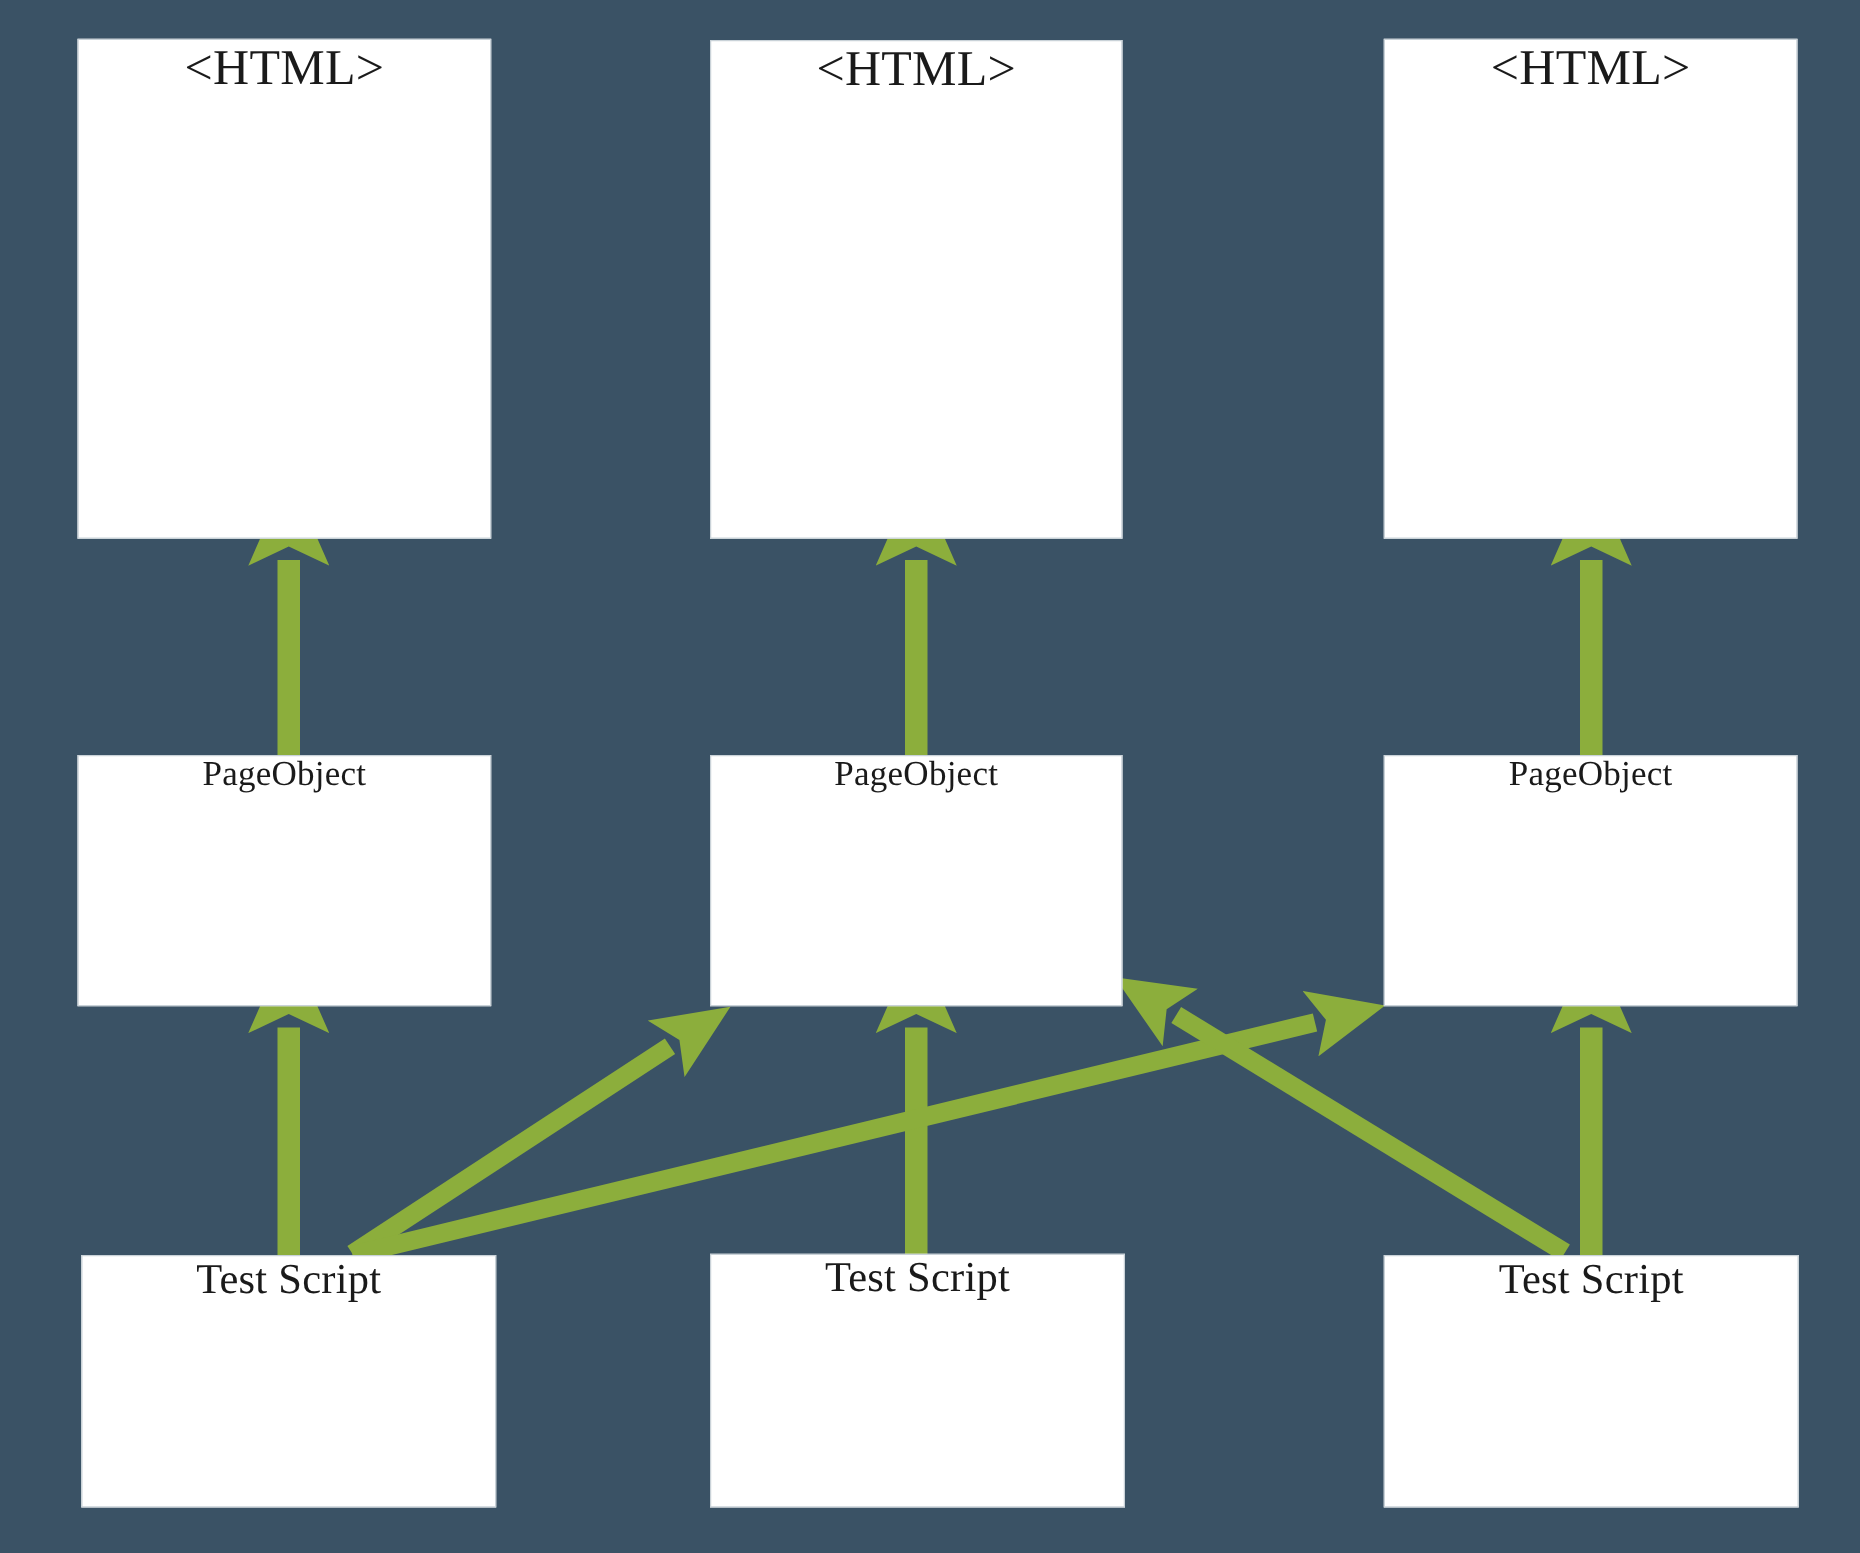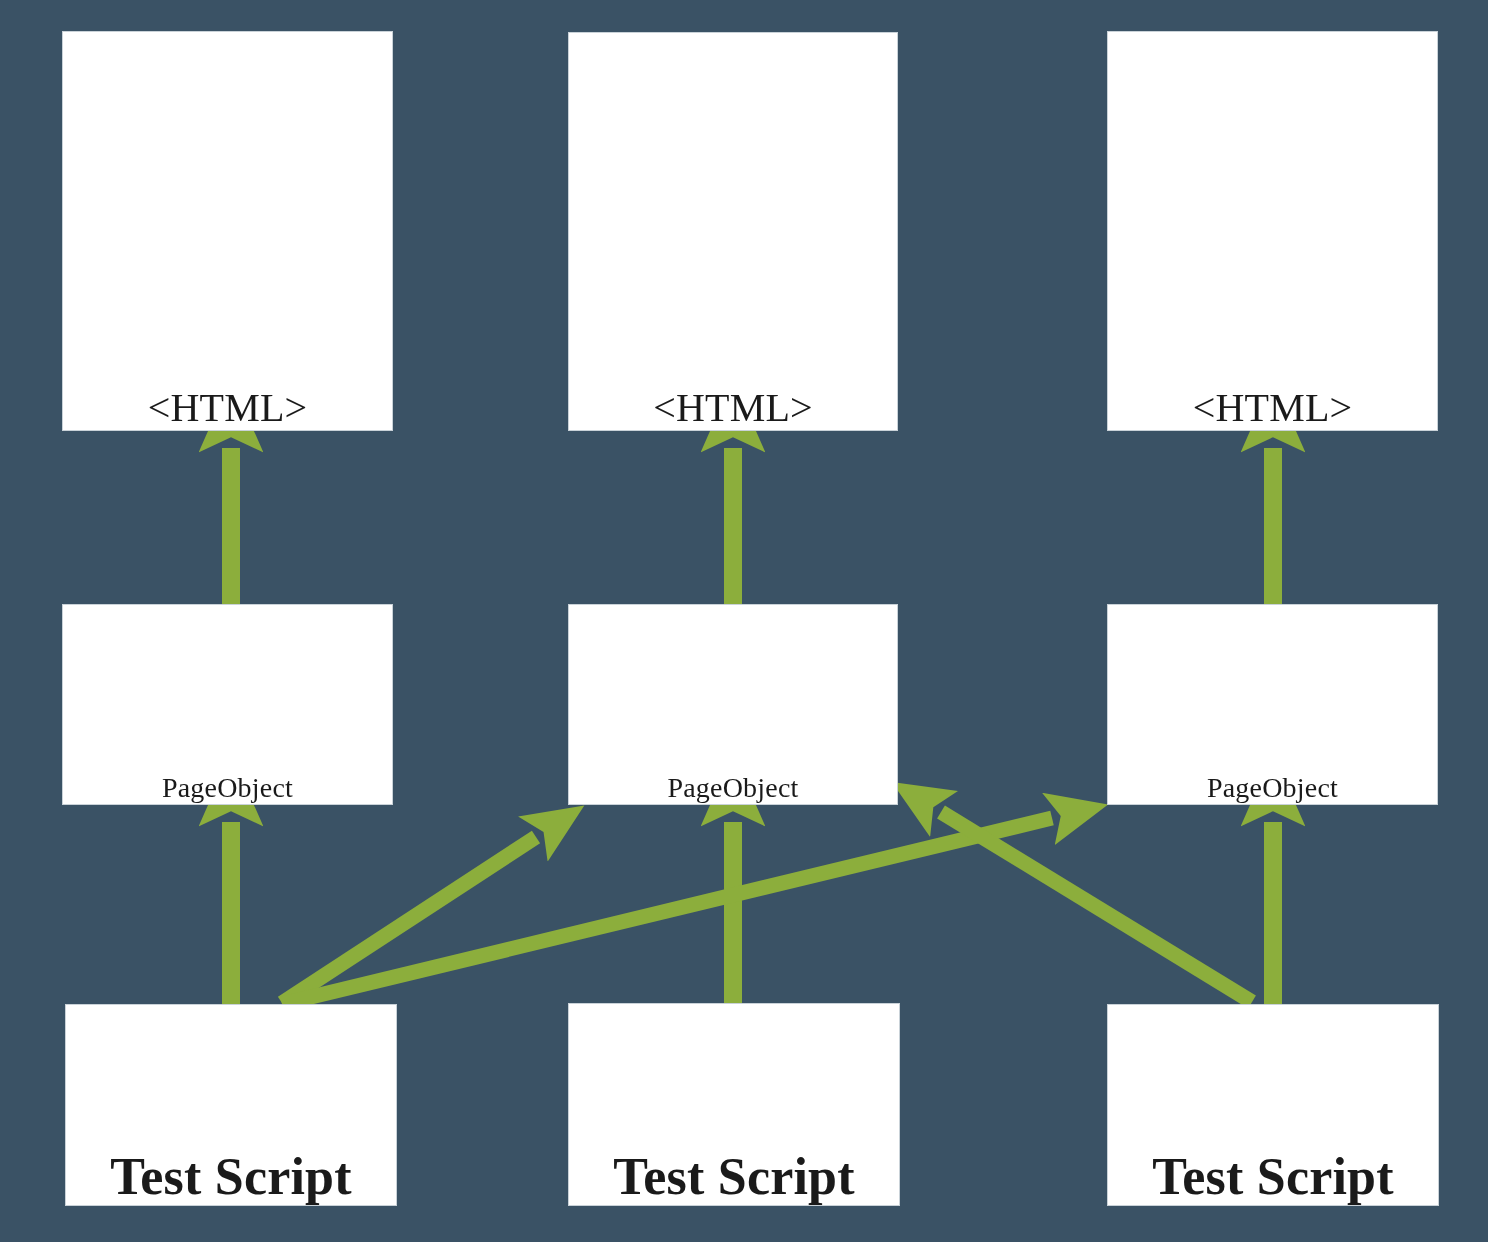--- a/index.html
+++ b/index.html
@@ -14,27 +14,27 @@
     background: #3a5265;
     overflow: hidden;
     font-family: "Liberation Serif", "DejaVu Serif", serif;
   }
   .node {
     position: absolute;
     background: #ffffff;
     border: 1px solid #c9d2d8;
     box-sizing: border-box;
     display: flex;
-    align-items: flex-end;
+    align-items: flex-start;
     justify-content: center;
     color: #1a1a1a;
   }
   .node-label {
-    font-size: 52px;
-    font-weight: 700;
+    font-size: 34px;
+    font-weight: 400;
     letter-spacing: 0.2px;
     line-height: 1.1;
     text-align: center;
     white-space: nowrap;
   }
   .node.html-node .node-label {
     font-weight: 400;
     font-size: 40px;
   }
   .node.page-node .node-label {

